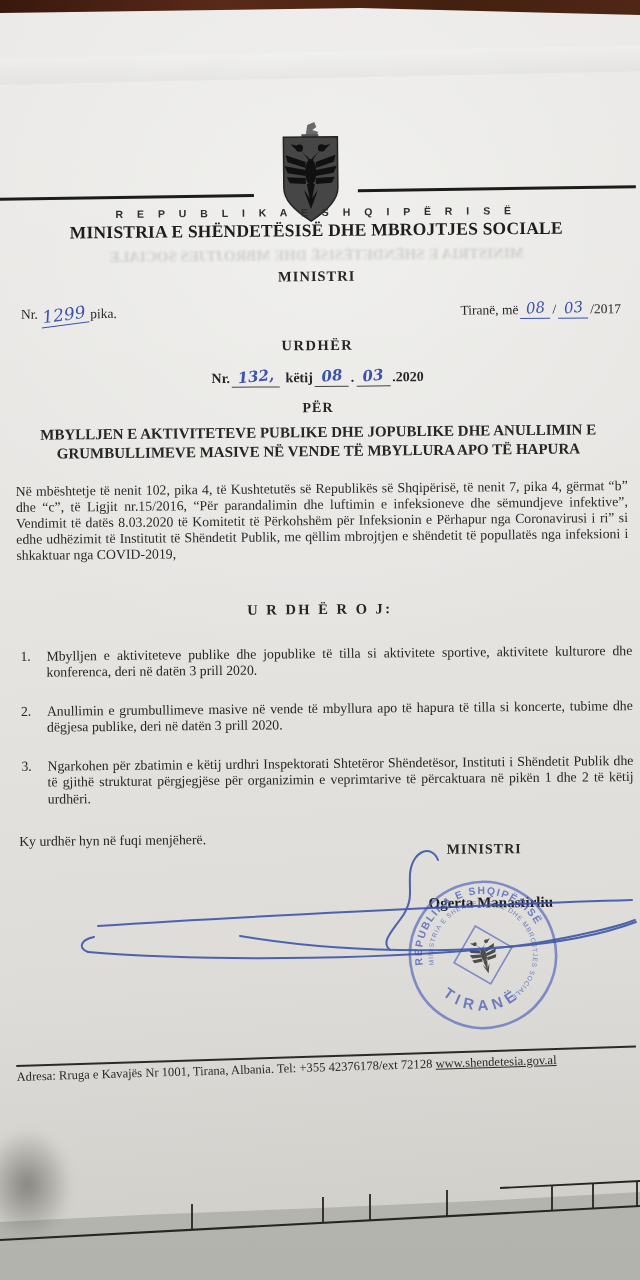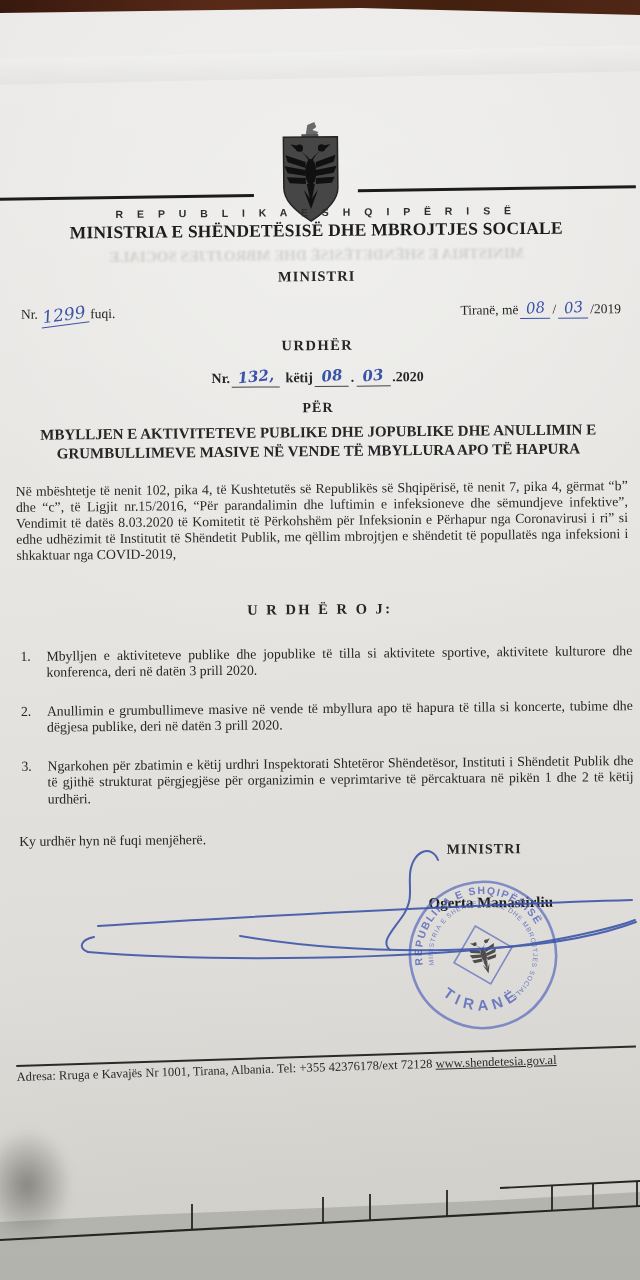--- a/index.html
+++ b/index.html
@@ -115,24 +115,24 @@
     <div class="abs" style="left:0;top:194px;width:258px;height:3px;background:#1c1c1c;transform:rotate(-0.3deg);"></div>
     <div class="abs" style="left:362px;top:189px;width:278px;height:3px;background:#1c1c1c;transform:rotate(-0.3deg);"></div>
 
     <div class="abs ctr republika">R E P U B L I K A   E   S H Q I P Ë R I S Ë</div>
     <div class="abs ctr ministria">MINISTRIA E SHËNDETËSISË DHE MBROJTJES SOCIALE</div>
     <div class="abs ctr ghost">MINISTRIA E SHËNDETËSISË DHE MBROJTJES SOCIALE</div>
     <div class="abs ctr ministri-top">MINISTRI</div>
 
     <div class="abs proto-row">
       <span class="proto-left">
-        <span>Nr.</span><span class="hw hw-nr">1299</span><span>fuqi.</span>
+        <span>Nr.</span><span class="hw hw-nr">1299</span><span>pika.</span>
       </span>
       <span class="proto-right">
-        <span>Tiranë, më</span><span class="hw-slot" style="width:30px;border-color:#3a52a8;"><span class="hw">08</span></span><span>/</span><span class="hw-slot" style="width:30px;border-color:#3a52a8;"><span class="hw">03</span></span><span>/2019</span>
+        <span>Tiranë, më</span><span class="hw-slot" style="width:30px;border-color:#3a52a8;"><span class="hw">08</span></span><span>/</span><span class="hw-slot" style="width:30px;border-color:#3a52a8;"><span class="hw">03</span></span><span>/2017</span>
       </span>
     </div>
 
     <div class="abs ctr urdher">URDHËR</div>
 
     <div class="abs ctr nr-date">
       <span>Nr.</span><span class="hw-slot" style="width:48px;"><span class="hw">132,</span></span>
       <span>këtij</span><span class="hw-slot" style="width:34px;"><span class="hw">08</span></span><span>.</span><span class="hw-slot" style="width:34px;"><span class="hw">03</span></span><span>.2020</span>
     </div>
 

